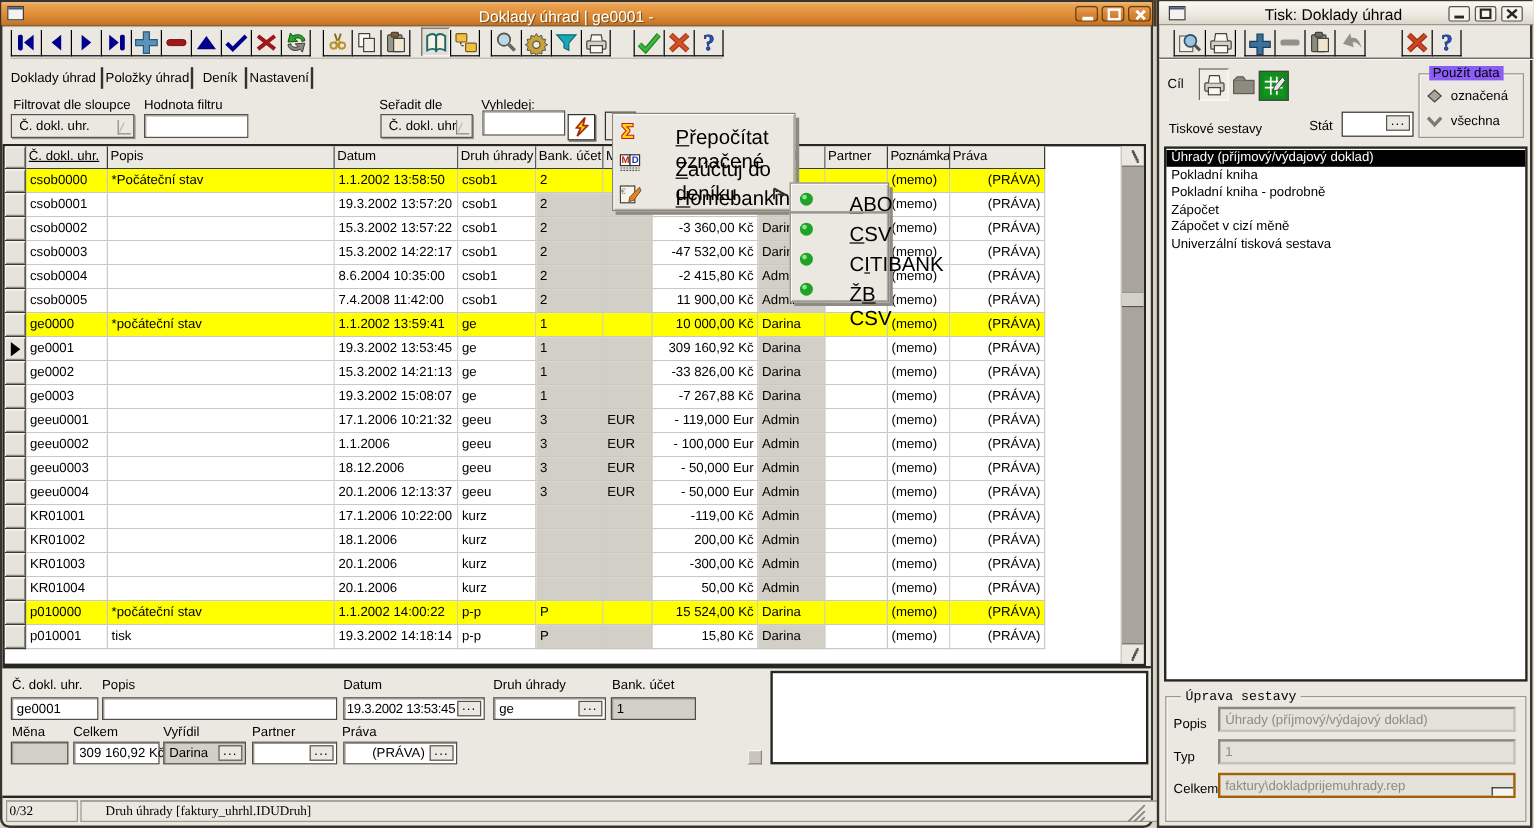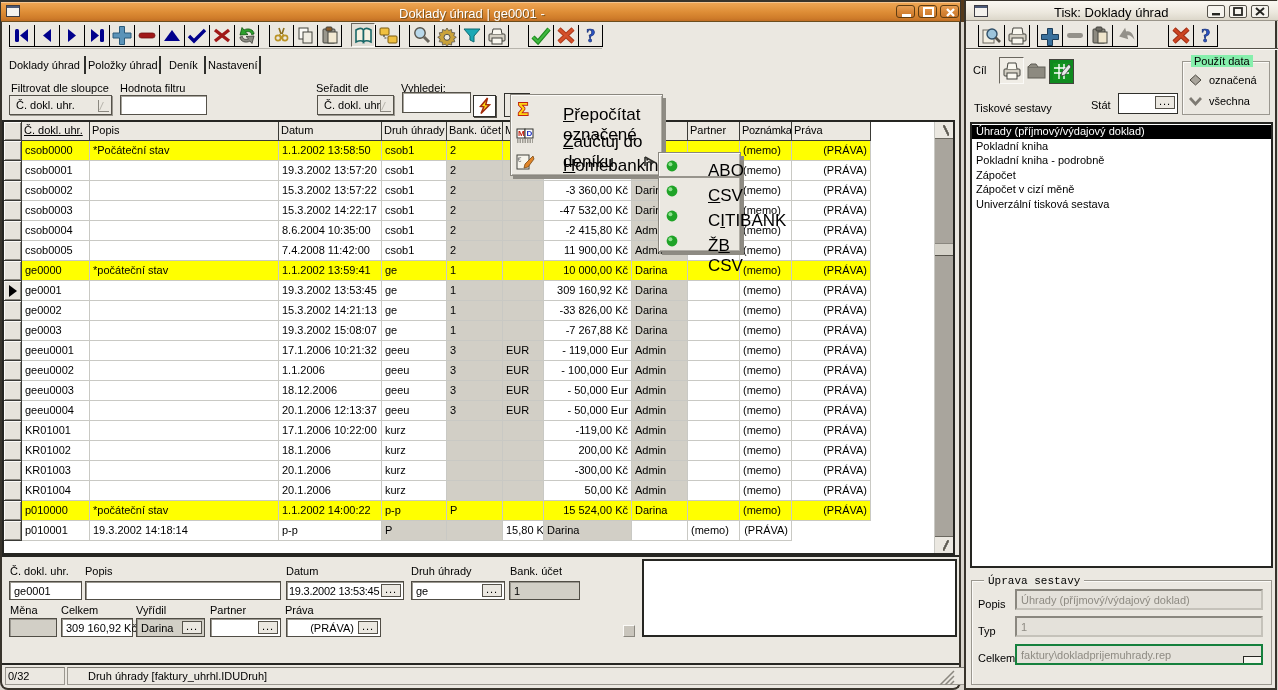--- a/index.html
+++ b/index.html
@@ -56,21 +56,21 @@
 .plabel { font-size:11px; }
 .pbox { height:19px; background:#fff; border:1px solid #504d45; box-shadow:inset 1px 1px 0 #9a978f; font-size:11px; }
 .pbox .v { position:absolute; left:4px; top:3px; white-space:nowrap; }
 .pbox.dis { background:#d2cfc6; }
 .dots { position:absolute; width:20px; height:13px; top:2px; background:#ebe8e1; border:1px solid #55524a; text-align:center; line-height:9px; font-size:11px; letter-spacing:1px; }
 #memo { left:640px; top:2px; width:315px; height:78px; background:#fff; border:2px solid #262622; }
 #grip { left:621px; top:68px; width:12px; height:12px; background:#c9c5bc; border:1px solid #8a877f; border-top-color:#fbfaf7; border-left-color:#fbfaf7; }
 
 
 #sbar-line { left:2px; top:663px; width:957px; height:2px; background:#262622; }
-.spanel { top:667px; height:18px; border:1px solid #9a978f; border-top-color:#7a776f; background:#ebe8e1; font-size:11px; }
+.spanel { top:667px; height:18px; border:1px solid #9a978f; border-top-color:#7a776f; background:#ebe8e1; font-size:11px;font-family:Liberation Serif, serif; }
 
 
 .menu { background:#ebe8e1; border:1px solid #8a877f; box-shadow:inset 1px 1px 0 #fbfaf7, inset -1px -1px 0 #b0ada5; }
 .mshadow { background:#8e8b83; }
 .mitem { position:absolute; font-size:17px;padding-left:24px; }
 u { text-decoration:underline; }
 
 
 #tiskwin { left:964px; top:0; width:313px; height:690px; background:#ebe8e1; border:2px solid #38342c; }
 #tw-title { left:0px; top:1px; width:312px; height:20px; background:linear-gradient(#faf8f2, #ece8de 60%, #dcd7ca); border-bottom:1px solid #9a958a; }
@@ -526,20 +526,21 @@
 <div class="dc yy">p-p</div>
 <div class="dc g yy">P</div>
 <div class="dc g yy"></div>
 <div class="dc r yy">15 524,00 Kč</div>
 <div class="dc g yy">Darina</div>
 <div class="dc yy"></div>
 <div class="dc yy">(memo)</div>
 <div class="dc r yy">(PRÁVA)</div>
 <div class="dc sel"></div>
 <div class="dc">p010001</div>
+<div class="dc">tisk</div>
 <div class="dc">19.3.2002 14:18:14</div>
 <div class="dc">p-p</div>
 <div class="dc g">P</div>
 <div class="dc g"></div>
 <div class="dc r">15,80 Kč</div>
 <div class="dc g">Darina</div>
 <div class="dc"></div>
 <div class="dc">(memo)</div>
 <div class="dc r">(PRÁVA)</div>
 </div>
@@ -729,21 +730,21 @@
         <rect x="2" y="6" width="17" height="11" fill="#8d8a80" stroke="#5f5c54"></rect>
         <path d="M2 6 L5 3 L10 3 L12 6" fill="#8d8a80" stroke="#5f5c54"></path>
       </svg></div>
 <div class="abs" style="left:1049px;top:59px;width:25px;height:25px;border:1px solid #44443e;background:#0f8a1f"><svg width="23" height="23">
         <rect x="3" y="3" width="17" height="17" fill="#13941f"></rect>
         <path d="M4 8 h15 M4 13 h15 M9 4 v15 M14 4 v15" stroke="#fff" stroke-width="1.4"></path>
         <path d="M19 4 L12 12 L11 16 L15 15 L21 7 Z" fill="#e8e8e8" stroke="#333" stroke-width="0.8"></path>
       </svg></div>
 
 <div class="abs" id="pg">
-      <div class="abs" style="left:8px;top:-7px;background:#86efac;padding:0 3px">Použít data</div>
+      <div class="abs" style="left:8px;top:-7px;background:#8b5cf6;padding:0 3px">Použít data</div>
 <svg class="abs" style="left:6px;top:12px" width="13" height="12">
         <path d="M6.5 1 L12 6 L6.5 11 L1 6 Z" fill="#a8a49b" stroke="#4a473f"></path>
       </svg>
 <div class="abs" style="left:26px;top:12px">označená</div>
 <svg class="abs" style="left:6px;top:33px" width="13" height="12">
         <path d="M1 3 L6.5 9 L12 3" stroke="#7d7a72" stroke-width="2.8" fill="none"></path>
       </svg>
 <div class="abs" style="left:26px;top:33px">všechna</div>
 </div>
 
@@ -766,18 +767,18 @@
 <div class="glabel">Úprava sestavy</div>
 <div class="abs" style="left:6px;top:17px">Popis</div>
 <div class="dbox" style="top:8px">
         <span class="v">Úhrady (příjmový/výdajový doklad)</span>
       </div>
 <div class="abs" style="left:6px;top:44px">Typ</div>
 <div class="dbox" style="top:35px">
         <span class="v">1</span>
       </div>
 <div class="abs" style="left:6px;top:71px">Celkem</div>
-<div class="dbox" style="top:63px;border:2px solid #15803d">
+<div class="dbox" style="top:63px;border:2px solid #a16207">
         <span class="v">faktury\dokladprijemuhrady.rep</span>
         <span style="position:absolute;right:0;bottom:0;width:18px;height:7px;border-left:1px solid #262622;border-top:1px solid #262622;background:#f6f4ee"></span>
       </div>
 </div>
 </div>
 
 </body></html>

